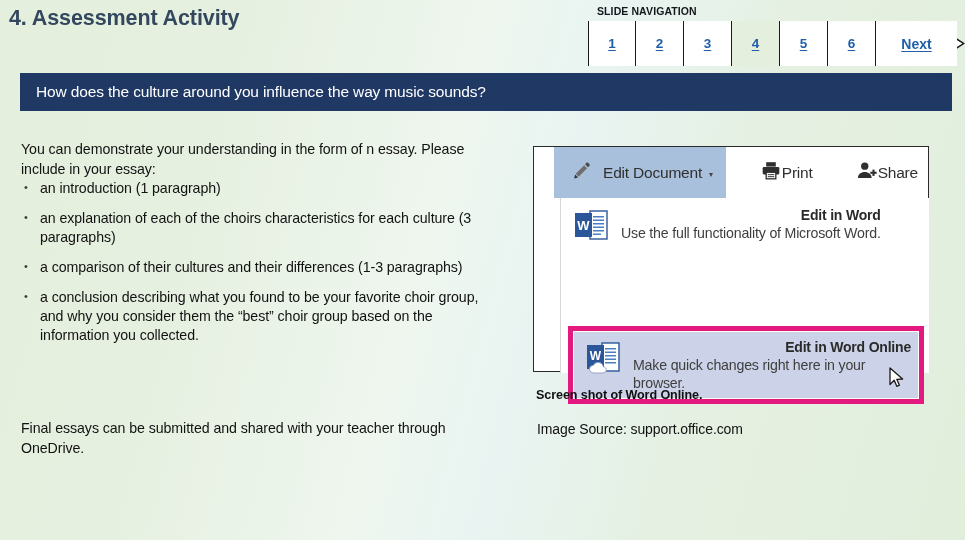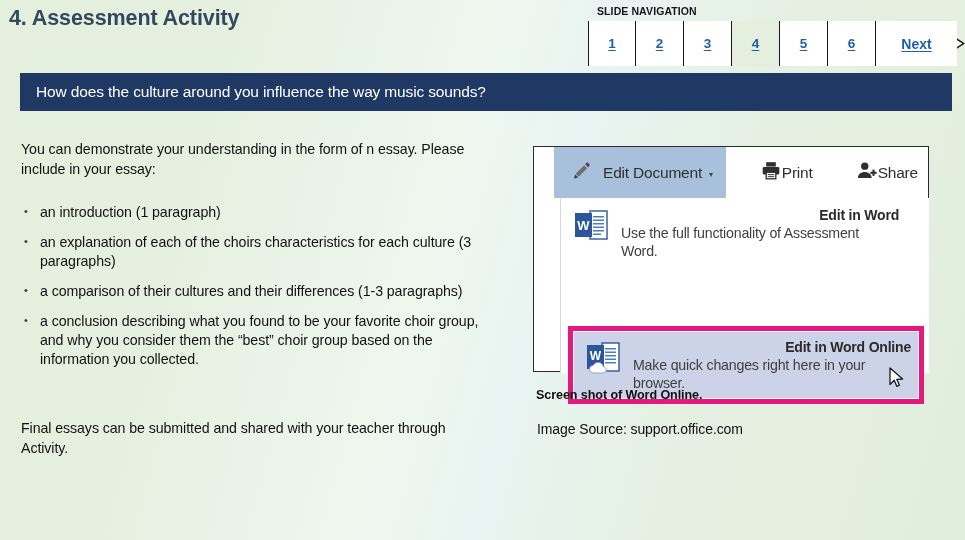--- a/index.html
+++ b/index.html
@@ -129,21 +129,21 @@
     top: 140px;
     width: 470px;
     color: #121212;
   }
   #intro-para {
     font-size: 14.2px;
     line-height: 19.5px;
     letter-spacing: -0.08px;
   }
   #bullet-list {
-    margin-top: 24px;
+    margin-top: 0;
     list-style: none;
   }
   #bullet-list li {
     position: relative;
     padding-left: 19px;
     margin-bottom: 11px;
     font-size: 14.2px;
     line-height: 19px;
     letter-spacing: -0.08px;
   }
@@ -337,21 +337,21 @@
 <div id="body-col">
   <p id="intro-para">You can demonstrate your understanding in the form of n essay. Please include in your essay:</p>
 
   <ul id="bullet-list">
     <li>an introduction (1 paragraph)</li>
     <li>an explanation of each of the choirs characteristics for each culture (3 paragraphs)</li>
     <li>a comparison of their cultures and their differences (1-3 paragraphs)</li>
     <li>a conclusion describing what you found to be your favorite choir group, and why you consider them the “best” choir group based on the information you collected.</li>
   </ul>
 
-  <p id="closing-para">Final essays can be submitted and shared with your teacher through Activity.</p>
+  <p id="closing-para">Final essays can be submitted and shared with your teacher through OneDrive.</p>
 </div>
 
 <div id="shot-panel">
 
   <div id="shot-toolbar">
 
     <div id="edit-doc-btn">
       <span>
         <svg width="21" height="21" viewBox="0 0 24 24">
           <path d="M18.6 3.4c-.6-.6-1.6-.6-2.2 0l-1.5 1.5 3.4 3.4 1.5-1.5c.6-.6.6-1.6 0-2.2l-1.2-1.2z" fill="#4a4a4a"></path>
@@ -400,21 +400,21 @@
           <rect x="20" y="14" width="11" height="1.5" fill="#4a7fc4"></rect>
           <rect x="20" y="17.5" width="11" height="1.5" fill="#4a7fc4"></rect>
           <rect x="20" y="21" width="11" height="1.5" fill="#4a7fc4"></rect>
           <rect x="20" y="24.5" width="8" height="1.5" fill="#4a7fc4"></rect>
           <rect x="2" y="4" width="17" height="24" fill="#2b579a"></rect>
           <text x="10.5" y="21" font-family="Liberation Sans, sans-serif" font-size="13" font-weight="bold" fill="#ffffff" text-anchor="middle">W</text>
         </svg>
       </div>
       <div class="menu-text">
         <div class="menu-title">Edit in Word</div>
-        <div class="menu-desc">Use the full functionality of Assessment Word.</div>
+        <div class="menu-desc">Use the full functionality of Microsoft Word.</div>
       </div>
     </div>
 
     <div id="highlight-frame">
       <div id="menu-row-online">
         <div class="menu-icon-box">
           <svg width="36" height="34" viewBox="0 0 36 34">
             <rect x="17" y="2" width="17" height="28" fill="#ffffff" stroke="#2b579a" stroke-width="1.4"></rect>
             <rect x="20" y="7" width="11" height="1.5" fill="#4a7fc4"></rect>
             <rect x="20" y="10.5" width="11" height="1.5" fill="#4a7fc4"></rect>

